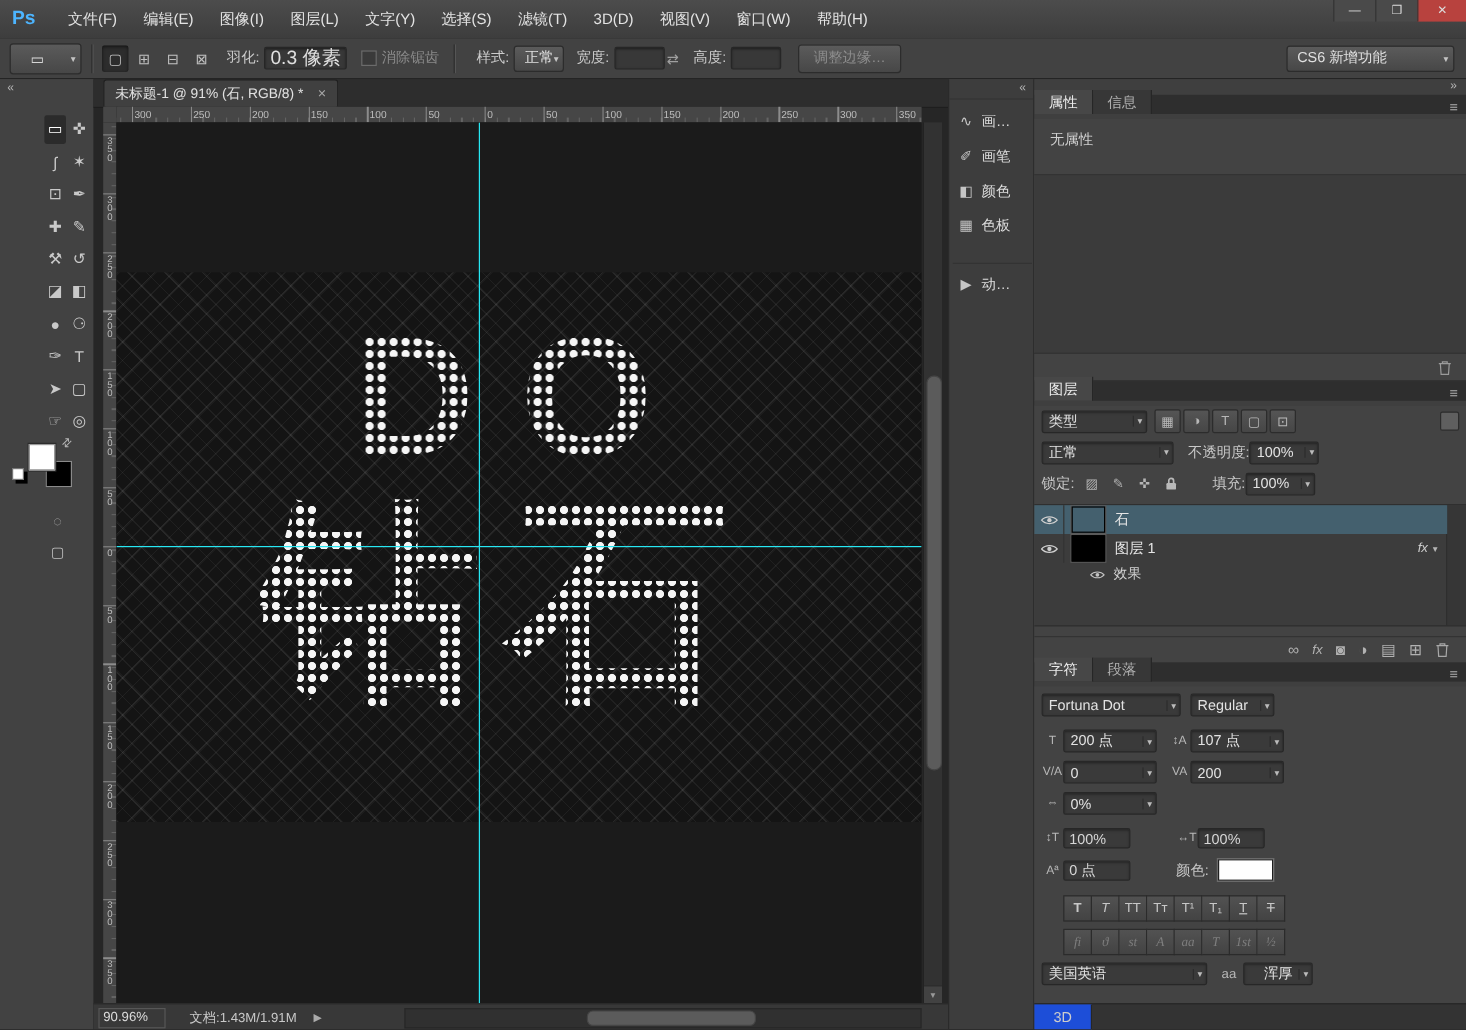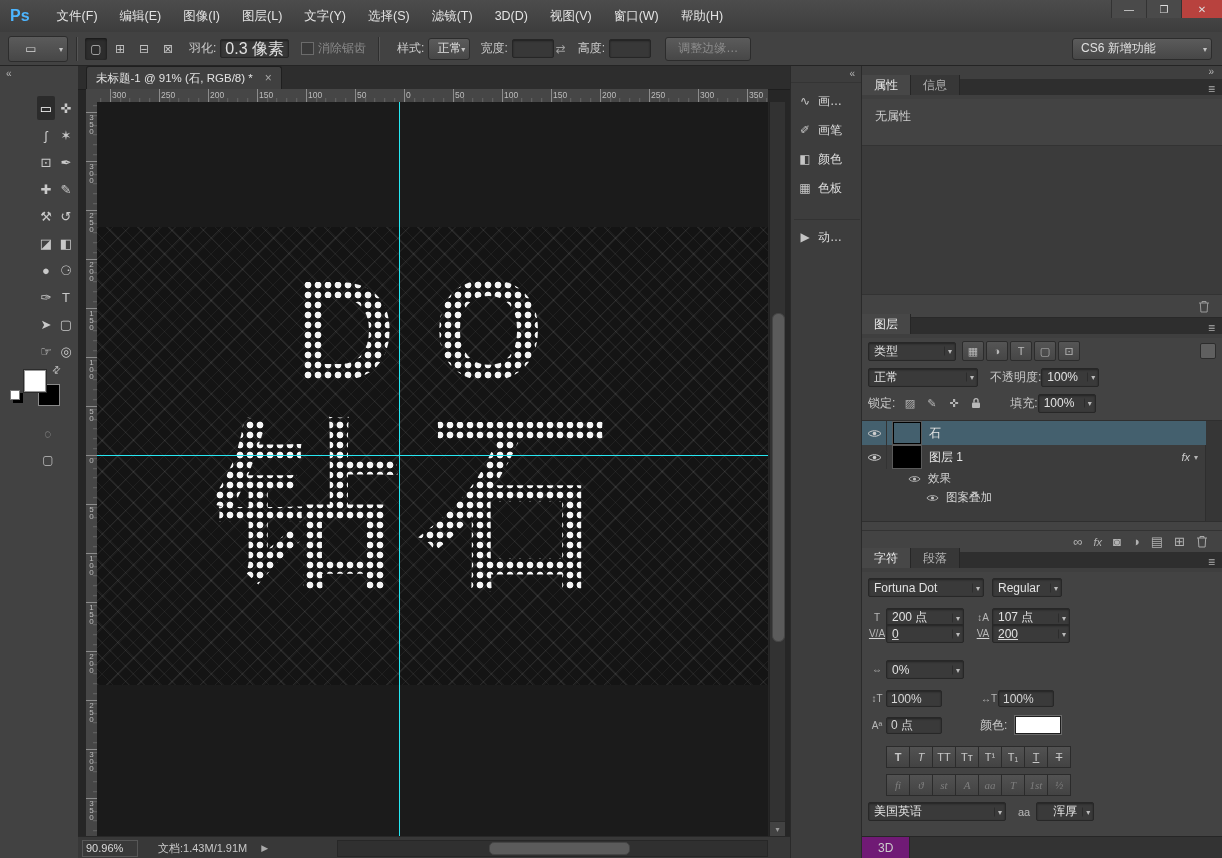--- a/index.html
+++ b/index.html
@@ -154,37 +154,37 @@
   .sub-row{position:absolute;left:0;width:344px;height:19px;display:flex;align-items:center;font-size:11.5px;color:#d2d2d2;}
   .r3{top:48px;} .r4{top:67px;}
   .sub-eye1{margin-left:46px;display:flex;} .sub-eye2{margin-left:64px;display:flex;}
   .sub-lbl{margin-left:7px;}
   .lp-foot{position:absolute;bottom:0;left:0;width:100%;height:22px;border-top:1px solid #333;display:flex;align-items:center;
            justify-content:flex-end;gap:11px;padding-right:14px;box-sizing:border-box;}
   .foot-ic{color:#b2b2b2;font-size:13px;display:flex;align-items:center;}
   .it{font-style:italic;font-size:11px;}
   .tabs-char{top:486px;} .body-char{position:absolute;top:506px;left:0;width:100%;height:264px;background:#434343;box-sizing:border-box;}
   .ch-row{position:absolute;left:6px;right:6px;display:flex;align-items:center;}
-  .rw-font{top:6px;} .rw-size{top:36px;} .rw-kern{top:52px;text-decoration:underline;} .rw-tsume{top:88px;}
+  .rw-font{top:6px;} .rw-size{top:36px;} .rw-kern{top:62px;} .rw-tsume{top:88px;}
   .rw-scale{top:118px;} .rw-base{top:144px;} .rw-style{top:174px;} .rw-ot{top:202px;} .rw-lang{top:230px;}
   .ch-icon{width:18px;text-align:center;color:#b8b8b8;font-size:10px;flex:none;white-space:nowrap;}
   .ml2{margin-left:10px;} .ml3{margin-left:38px;}
   .w-font{width:116px;} .w-style{width:70px;margin-left:8px;} .w-num{width:78px;} .w-lang{width:138px;font-family:Liberation Serif, serif;} .w-aa{width:58px;margin-left:6px;justify-content:flex-end;}
   .numbox{width:56px;height:17px;background:#3a3a3a;border:1px solid #272727;box-shadow:inset 0 1px 2px rgba(0,0,0,.4);
           display:flex;align-items:center;padding:0 4px;box-sizing:border-box;border-radius:2px;font-size:12px;}
   .color-sw{width:44px;height:16px;background:#ffffff;border:1px solid #1f1f1f;box-shadow:0 0 0 1px #6a6a6a;margin-left:8px;}
   #style-buttons,#opentype-buttons{display:flex;margin-left:18px;}
   .tbtn{width:22px;height:20px;display:flex;align-items:center;justify-content:center;color:#c8c8c8;font-size:11px;
         background:linear-gradient(#525252,#434343);border:1px solid #2b2b2b;border-left:none;}
   .tbtn:first-child{border-left:1px solid #2b2b2b;}
   .tbtn.b{font-weight:bold;} .tbtn.i{font-style:italic;} .tbtn.u{text-decoration:underline;} .tbtn.s{text-decoration:line-through;}
   .tbtn.ot{color:#7e7e7e;font-family:"Liberation Serif","DejaVu Serif",serif;font-style:italic;}
   .aa-lbl{color:#b8b8b8;margin-left:12px;font-size:11px;}
   .panel-3d{position:absolute;top:770px;left:0;width:100%;height:22px;background:#333;border-top:1px solid #262626;display:flex;}
-  .ptab3d{background:#701a75;height:100%;padding:0 16px;display:flex;align-items:center;border-right:1px solid #262626;color:#cccccc;}
+  .ptab3d{background:#1d4ed8;height:100%;padding:0 16px;display:flex;align-items:center;border-right:1px solid #262626;color:#cccccc;}
 </style>
 </head>
 <body>
 
 <div id="app">
 
   <div class="menubar">
     <span class="ps-logo">Ps</span>
     <div class="menu-items" id="menu-items">
         <span class="menu-item">文件(F)</span>
@@ -450,29 +450,20 @@
         </div>
         <div class="sub-row r3">
           <span class="sub-eye1">
               <svg width="13" height="8" viewBox="0 0 15 9">
                 <path d="M1 4.5C4 .8 11 .8 14 4.5 11 8.2 4 8.2 1 4.5Z" fill="none" stroke="#c2c2c2"></path>
                 <circle cx="7.5" cy="4.5" r="1.8" fill="#c2c2c2"></circle>
               </svg>
             </span>
           <span class="sub-lbl">效果</span>
         </div>
-        <div class="sub-row r4">
-          <span class="sub-eye2">
-              <svg width="13" height="8" viewBox="0 0 15 9">
-                <path d="M1 4.5C4 .8 11 .8 14 4.5 11 8.2 4 8.2 1 4.5Z" fill="none" stroke="#c2c2c2"></path>
-                <circle cx="7.5" cy="4.5" r="1.8" fill="#c2c2c2"></circle>
-              </svg>
-            </span>
-          <span class="sub-lbl">图案叠加</span>
-        </div>
       </div>
       <div class="lp-foot" id="layer-bottom-icons">
           <span class="foot-ic">∞</span>
           <span class="foot-ic it">fx</span>
           <span class="foot-ic">◙</span>
           <span class="foot-ic">◑</span>
           <span class="foot-ic">▤</span>
           <span class="foot-ic">⊞</span>
           <span class="foot-ic">
             <svg width="12" height="13" viewBox="0 0 12 13">

